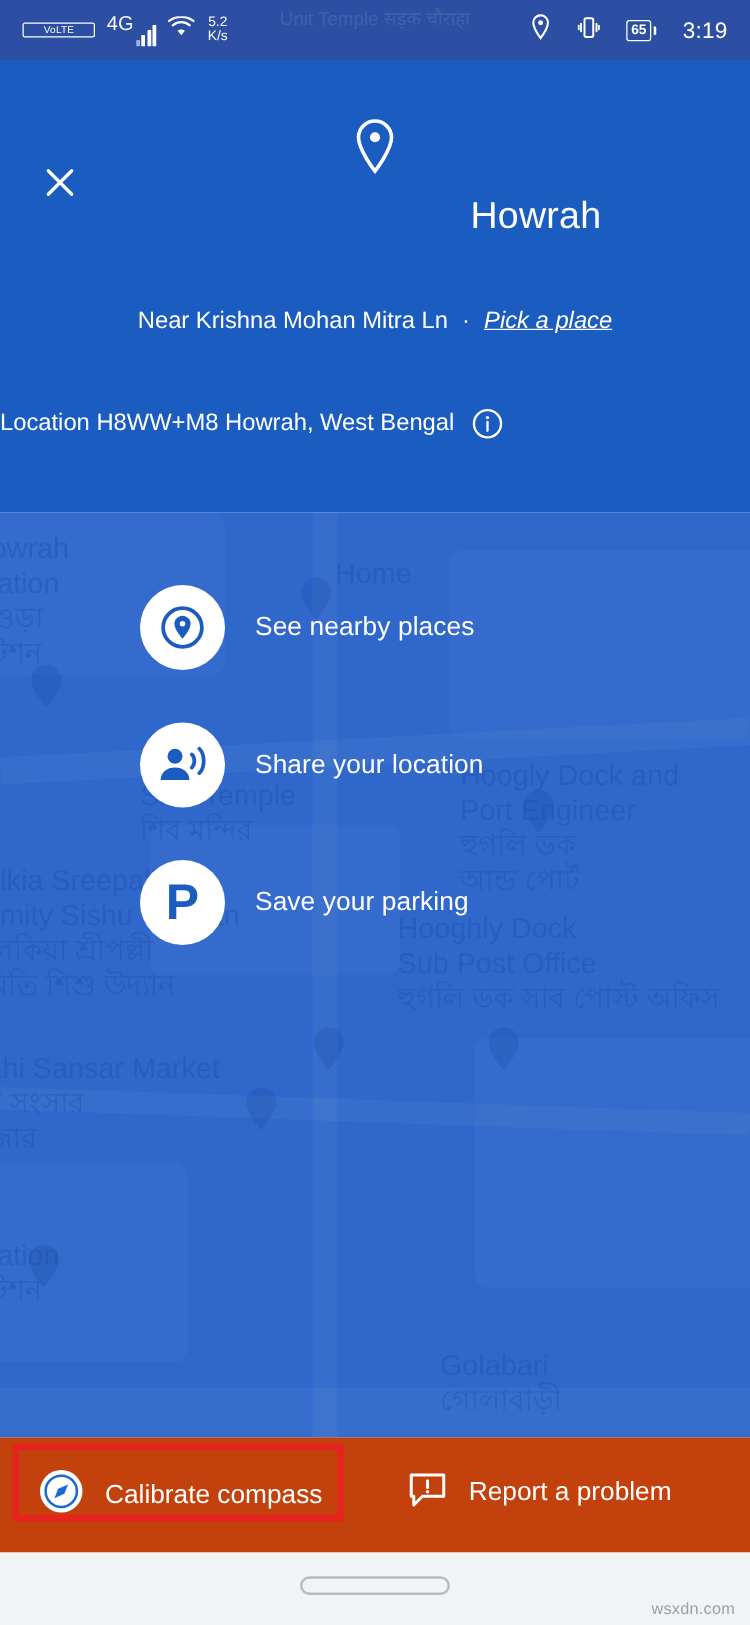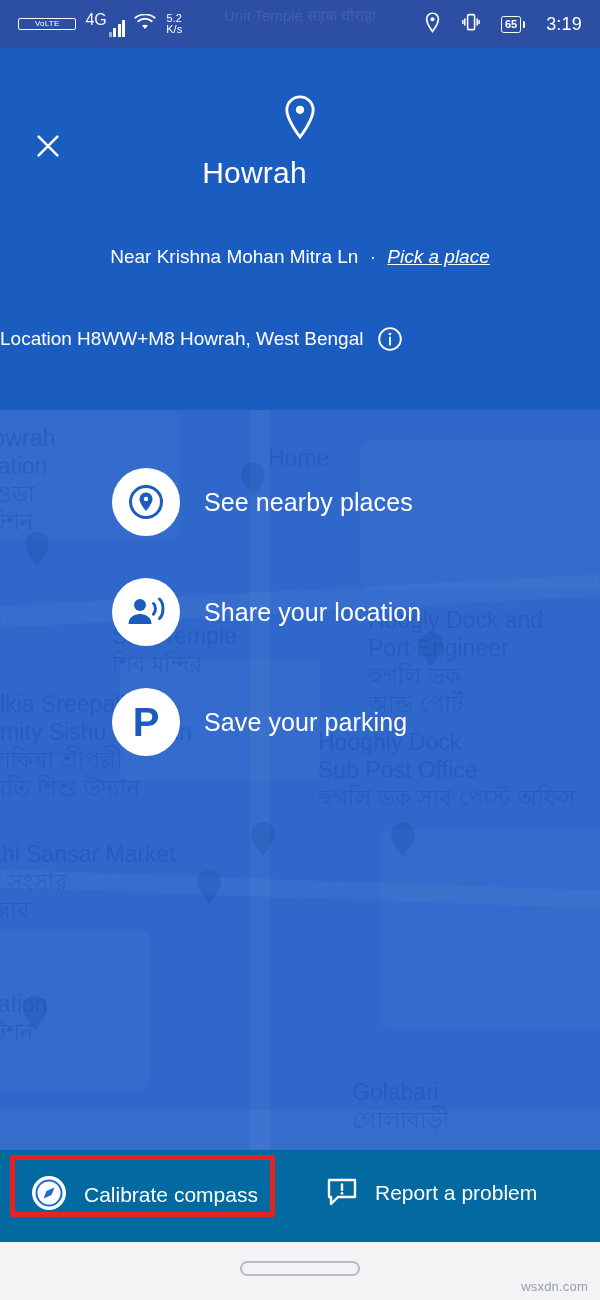--- a/index.html
+++ b/index.html
@@ -84,22 +84,22 @@
     position: absolute; left: 28px; top: 78px;
     width: 40px; height: 40px;
     display: flex; align-items: center; justify-content: center;
     cursor: pointer;
   }
   .header-pin {
     position: absolute; top: 46px; left: 0; width: 600px;
     display: flex; justify-content: center;
   }
   .title {
-    position: absolute; top: 108px; left: 16px; width: 477px;
-    text-align: center;
+    position: absolute; top: 108px; left: 4px; width: 477px;
+    text-align: right;
     font-size: 30px; font-weight: 400; letter-spacing: .2px;
   }
   .subline {
     position: absolute; left: 0; width: 600px;
     text-align: center;
     font-size: 19px; font-weight: 400;
   }
   .subline.near { top: 198px; }
   .subline.loc  { top: 278px; display: flex; align-items: center; justify-content: flex-start; gap: 14px; }
   .pick-place {
@@ -156,33 +156,33 @@
   .action-row:nth-child(1) { top: 58px; }
   .action-row:nth-child(2) { top: 168px; }
   .action-row:nth-child(3) { top: 278px; }
   .action-badge {
     width: 68px; height: 68px; border-radius: 50%;
     background: #ffffff;
     display: flex; align-items: center; justify-content: center;
     flex: none;
   }
   .action-label {
-    font-size: 25px; color: #ffffff; letter-spacing: .1px;
+    font-size: 21px; color: #ffffff; letter-spacing: .1px;
     white-space: nowrap;
   }
   .p-glyph {
     font-size: 40px; font-weight: 700; color: #1a5cbf;
     line-height: 1; font-family: "Liberation Sans", sans-serif;
   }
 
   
   .bottombar {
     position: absolute; top: 1150px; left: 0;
     width: 600px; height: 92px;
-    background: #0369a1;
+    background: #c2410c;
     display: flex; align-items: center;
   }
   .bb-item {
     display: flex; align-items: center; gap: 16px;
     cursor: pointer;
   }
   .bb-item.calibrate { position: absolute; left: 30px; top: 24px; }
   .bb-item.report    { position: absolute; left: 325px; top: 24px; }
   .bb-label { font-size: 21px; color: #ffffff; white-space: nowrap; }
   .highlight-box {

